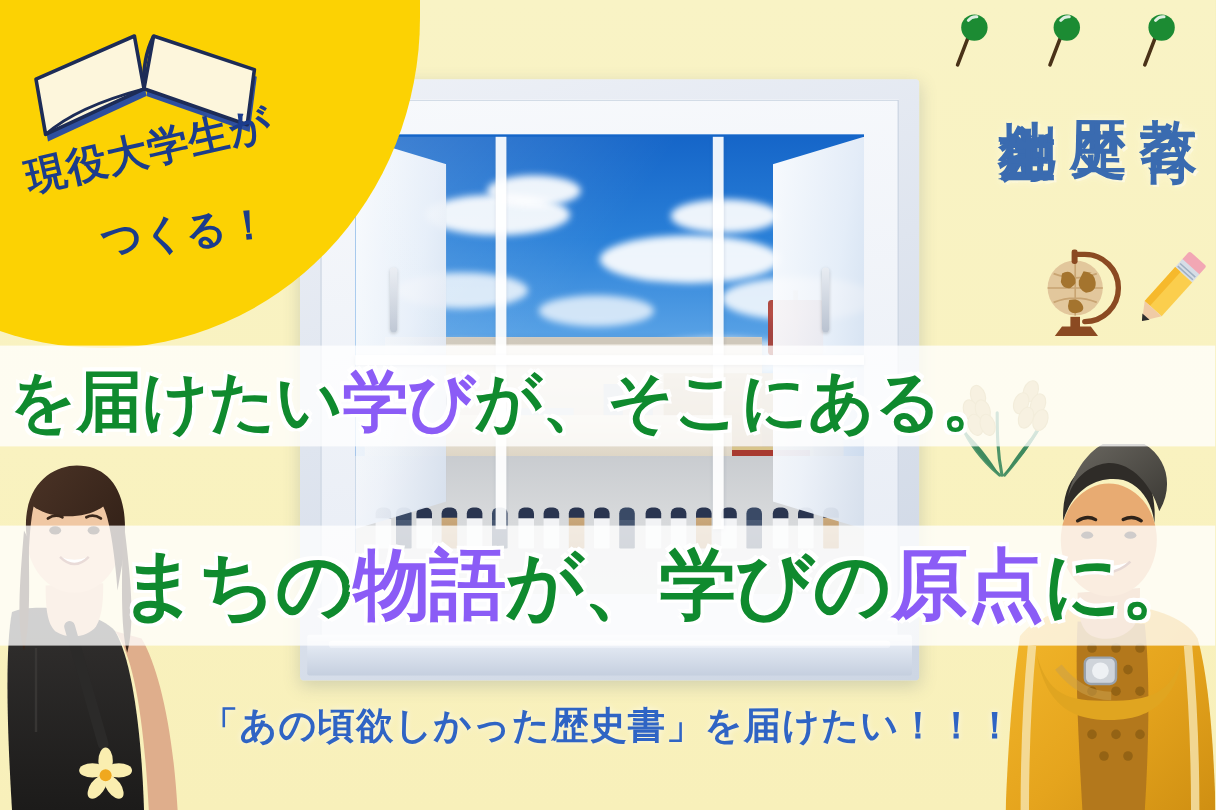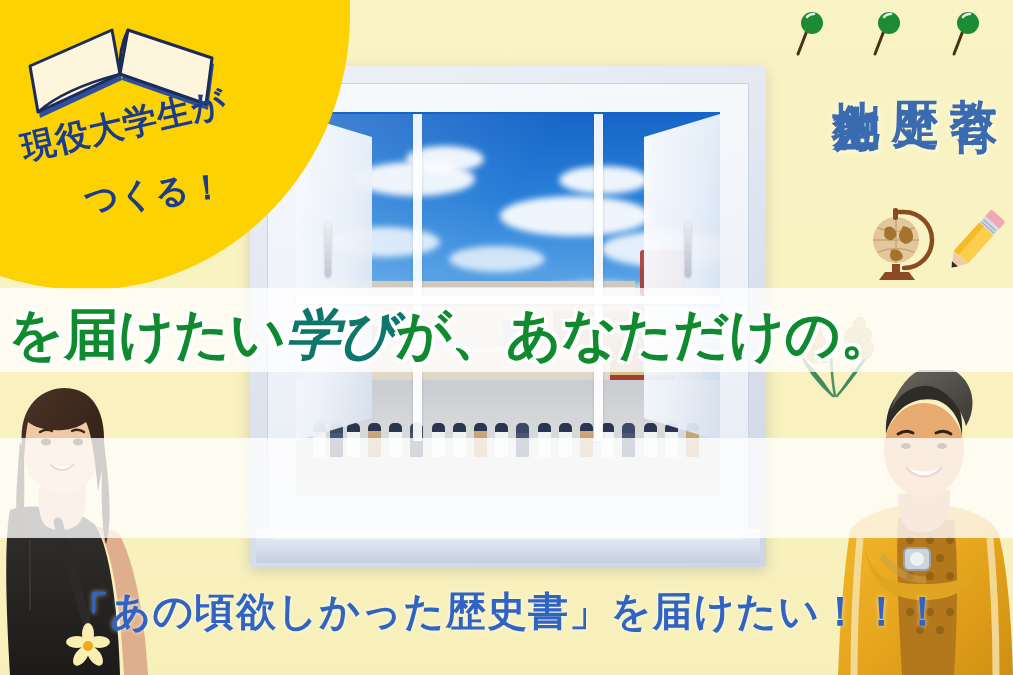--- a/index.html
+++ b/index.html
@@ -258,38 +258,38 @@
   .headline{
     position:absolute;
     white-space:nowrap;
     font-weight:700;
     color:#0f8a2e;
     text-shadow:
       2px 0 0 #fff, -2px 0 0 #fff, 0 2px 0 #fff, 0 -2px 0 #fff,
       2px 2px 0 #fff, -2px 2px 0 #fff, 2px -2px 0 #fff, -2px -2px 0 #fff,
       3px 3px 0 #fff, -3px -3px 0 #fff, 3px -3px 0 #fff, -3px 3px 0 #fff;
   }
-  .headline .hl{ color:#0f766e;font-style:italic; }
+  .headline .hl{ color:#8b5cf6; }
   .headline-1{
     left:8px; top:298px;
     font-size:55px;
     letter-spacing:-.01em;
   }
   .headline-2{
     left:100px; top:444px;
     font-size:64px;
     letter-spacing:-.01em;
   }
 
   
   .tagline{
     position:absolute;
     left:0; right:0; top:584px;
     text-align:center;
-    font-size:40px;
+    font-size:31px;
     font-weight:700;
     color:#2f64c4;
     letter-spacing:.03em;
     white-space:nowrap;
     text-shadow:0 0 5px rgba(255,255,255,.65);
   }
 </style>
 </head>
 <body>
 
@@ -536,19 +536,22 @@
     <path d="M68 98 q18 16 36 0 q-18 7 -36 0 Z" fill="#fff"></path>
     <path d="M68 98 q18 17 36 0" stroke="#8d4f3c" stroke-width="2.2" fill="none"></path>
     <path d="M22 168 C 18 210 16 260 16 305" stroke="#f6e2a8" stroke-width="7" fill="none" opacity=".85"></path>
     <path d="M152 168 C 156 212 158 262 158 305" stroke="#f6e2a8" stroke-width="7" fill="none" opacity=".85"></path>
   </svg>
 
   <div class="band band-1"></div>
   <div class="band band-2"></div>
 
   <div class="headline headline-1">
-    <span>を届けたい</span><span class="hl">学び</span><span>が、あなただけの。</span>
+    <span>を届けたい</span><span class="hl">学び</span><span>が、そこにある。</span>
   </div>
 
+  <div class="headline headline-2">
+    <span>まちの</span><span class="hl">物語</span><span>が、学びの</span><span class="hl">原点</span><span>に。</span>
+  </div>
 
   <div class="tagline">「あの頃欲しかった歴史書」を届けたい！！！</div>
 
 </div>
 
 </body></html>

